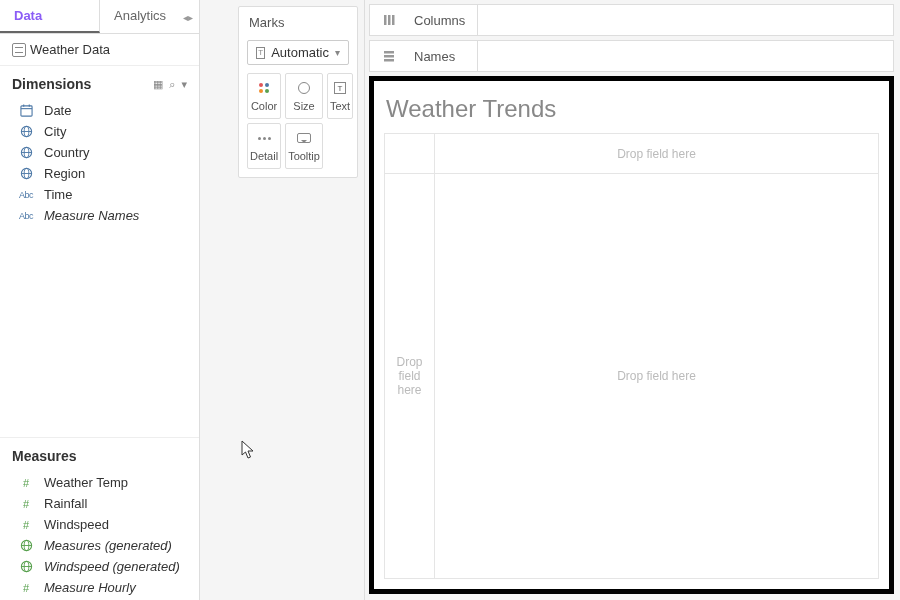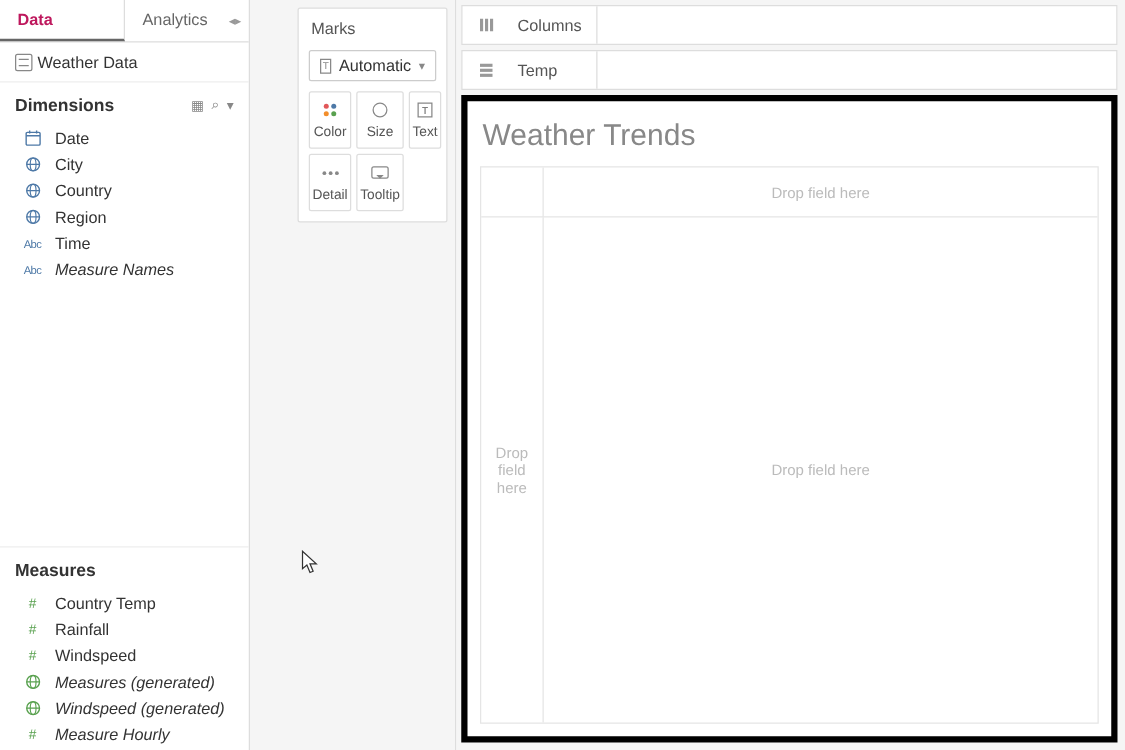--- a/index.html
+++ b/index.html
@@ -34,21 +34,21 @@
       padding: 8px 14px;
       text-align: left;
       cursor: pointer;
       font-size: 13px;
       color: #666;
       border-right: 1px solid #ddd;
       position: relative;
     }
     .data-tab.active {
       font-weight: 600;
-      color: #be185d;
+      color: #8b5cf6;
       border-bottom: 2px solid #666;
     }
     .data-tab:last-child {
       border-right: none;
     }
     .tab-caret {
       position: absolute;
       right: 6px;
       top: 50%;
       transform: translateY(-50%);
@@ -401,21 +401,21 @@
 
   <div class="spacer"></div>
 
   <div class="measures-section">
     <div class="section-header">
       <span class="section-title">Measures</span>
     </div>
     <div class="field-list">
       <div class="field-item">
         <span class="field-icon num">#</span>
-        <span class="field-label">Country Temp</span>
+        <span class="field-label">Weather Temp</span>
       </div>
       <div class="field-item">
         <span class="field-icon num">#</span>
         <span class="field-label">Rainfall</span>
       </div>
       <div class="field-item">
         <span class="field-icon num">#</span>
         <span class="field-label">Windspeed</span>
       </div>
       <div class="field-item">
@@ -514,21 +514,21 @@
   </div>
   <div class="shelf">
     <div class="shelf-label">
       <span class="shelf-icon">
         <svg width="14" height="14" viewBox="0 0 14 14">
             <rect x="2" y="2" width="10" height="2.5" fill="#999"></rect>
             <rect x="2" y="6" width="10" height="2.5" fill="#999"></rect>
             <rect x="2" y="10" width="10" height="2.5" fill="#999"></rect>
           </svg>
       </span>
-      <span>Temp</span>
+      <span>Names</span>
     </div>
     <div class="shelf-drop"></div>
   </div>
 
   <div class="canvas-card">
     <div class="sheet-title">Weather Trends</div>
     <div class="drop-grid">
       <div class="drop-corner"></div>
       <div class="drop-top">
         <span>Drop field here</span>

